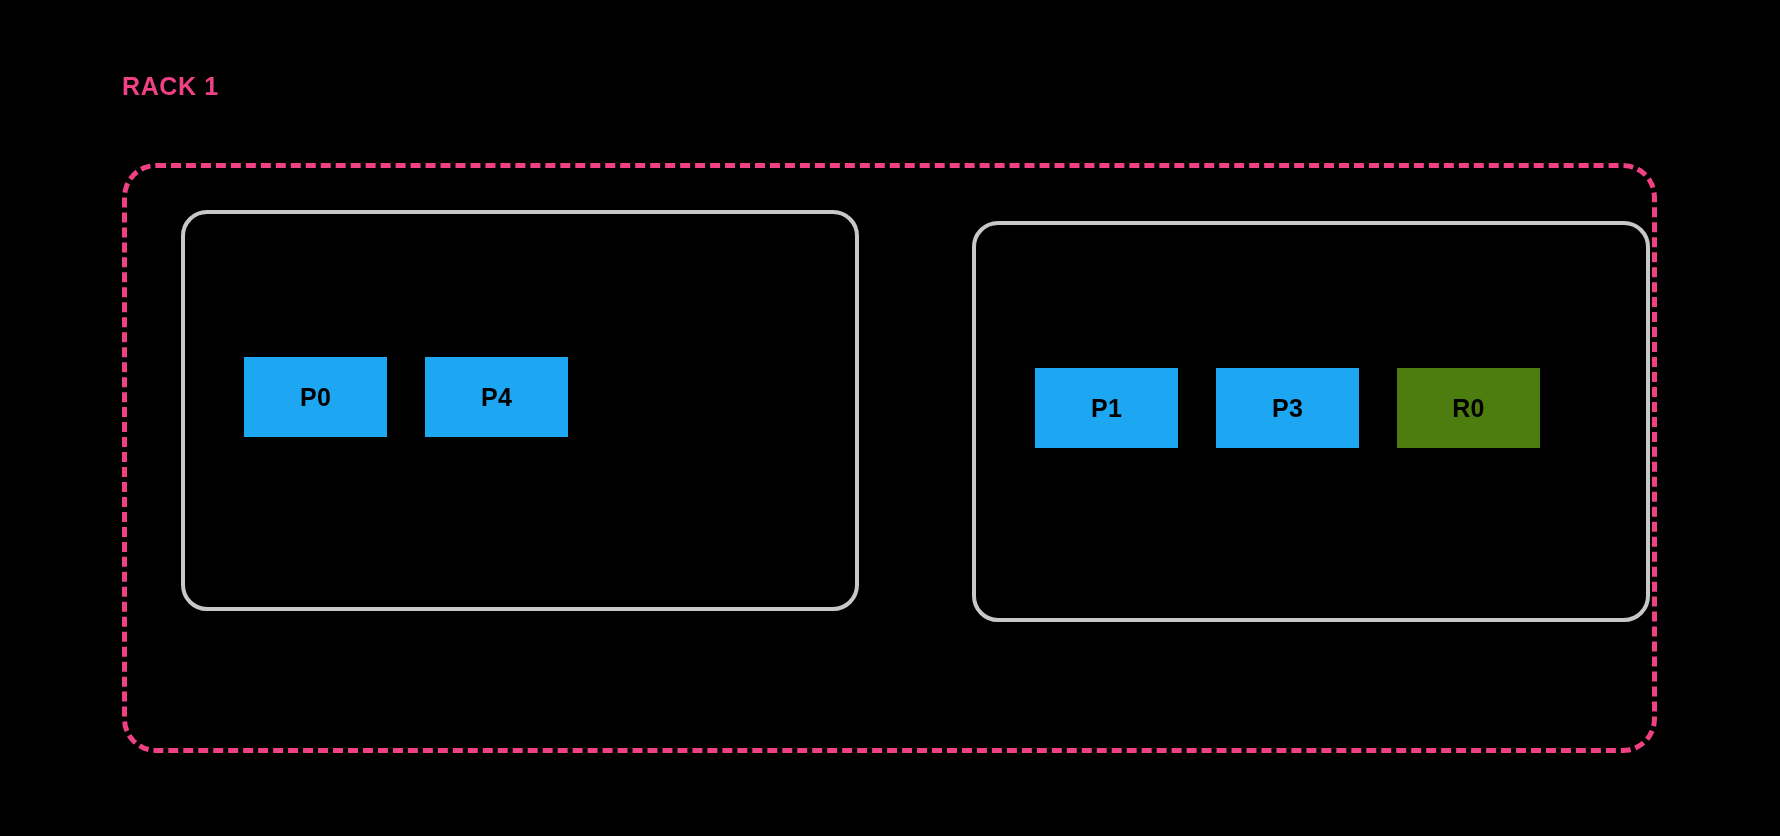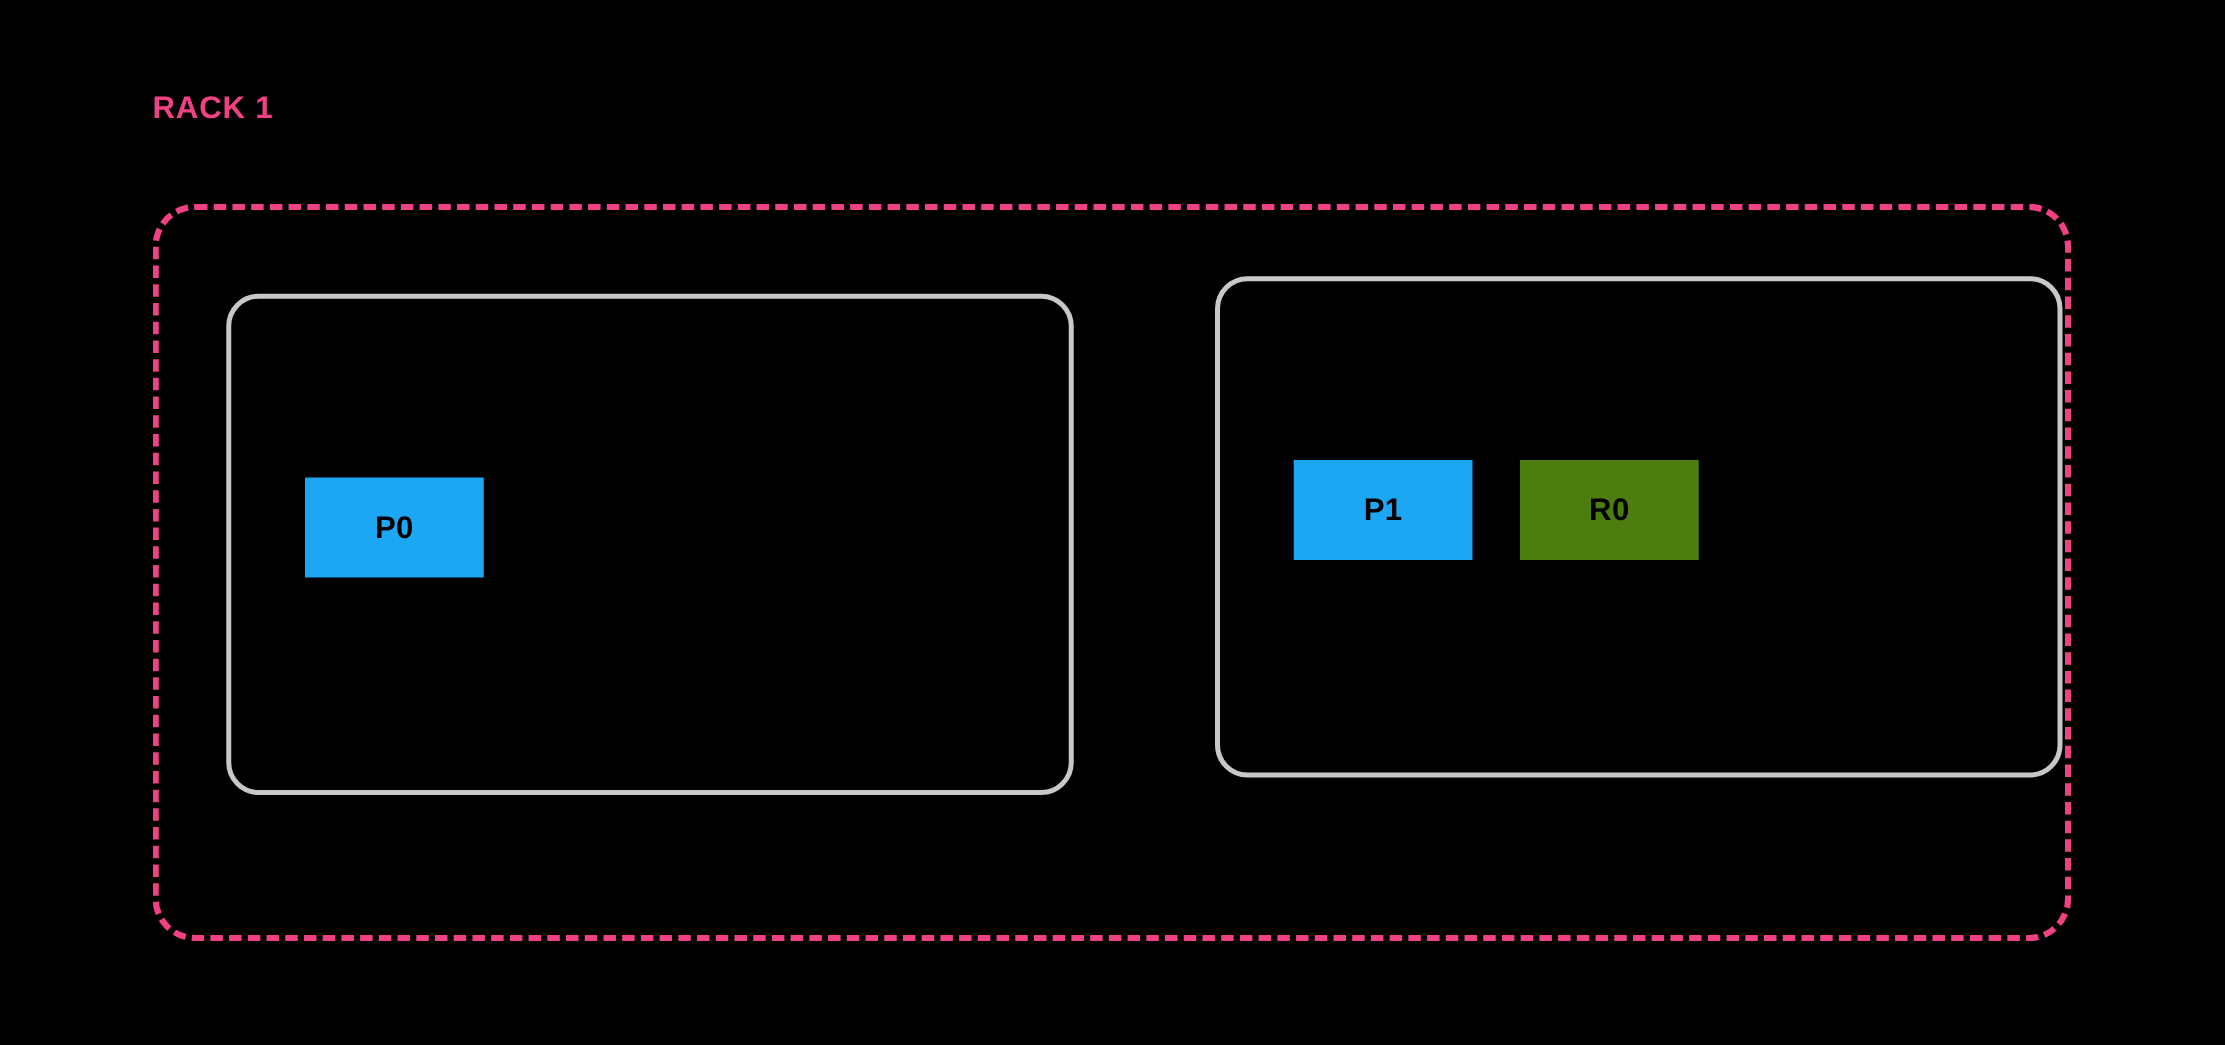--- a/index.html
+++ b/index.html
@@ -51,21 +51,21 @@
   
   .node-box {
     position: absolute;
     box-sizing: border-box;
     border: 4px solid #c8c8c8;
     border-radius: 26px;
     background: transparent;
   }
   .node-box.node-0 {
     left: 181px;
-    top: 235px;
+    top: 210px;
     width: 678px;
     height: 401px;
   }
   .node-box.node-1 {
     left: 972px;
     top: 221px;
     width: 678px;
     height: 401px;
   }
 
@@ -102,25 +102,27 @@
 
 <div id="stage">
 
   <div class="rack-label">RACK 1</div>
 
   <div class="rack-box"></div>
 
   <div class="node-box node-0">
     <div class="shard-row row-primary">
       <div class="shard primary">P0</div>
+      <div class="shard primary">P4</div>
     </div>
     <div class="shard-row row-replica">
     </div>
   </div>
 
   <div class="node-box node-1">
     <div class="shard-row row-primary">
       <div class="shard primary">P1</div>
+      <div class="shard primary">P3</div>
       <div class="shard replica">R0</div>
     </div>
   </div>
 
 </div>
 
 </body></html>

